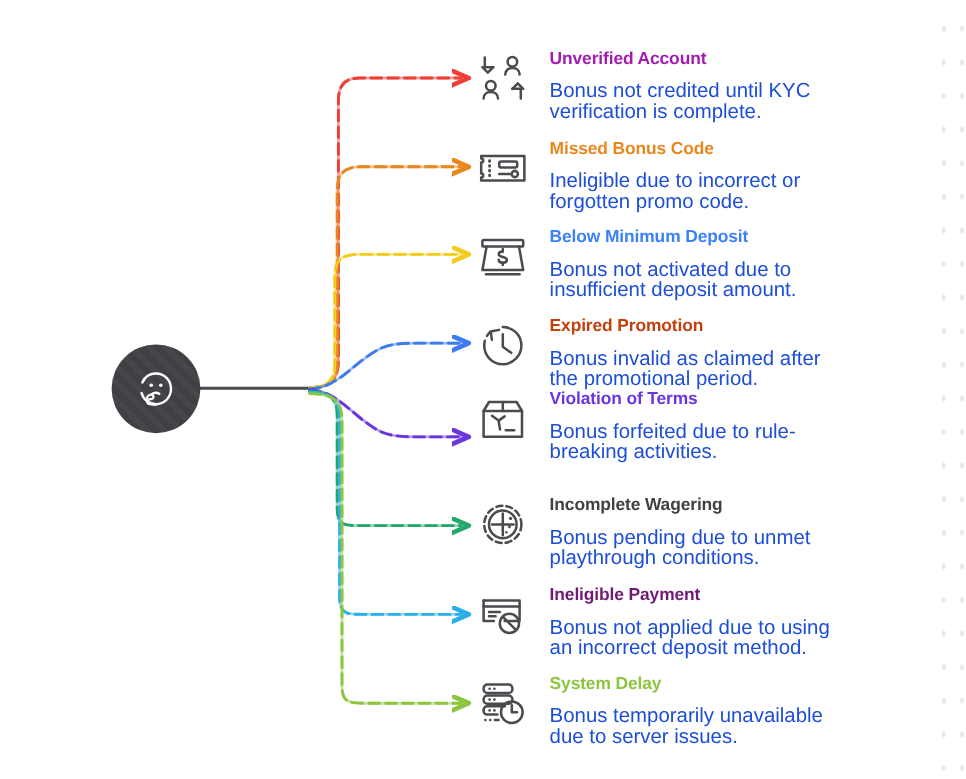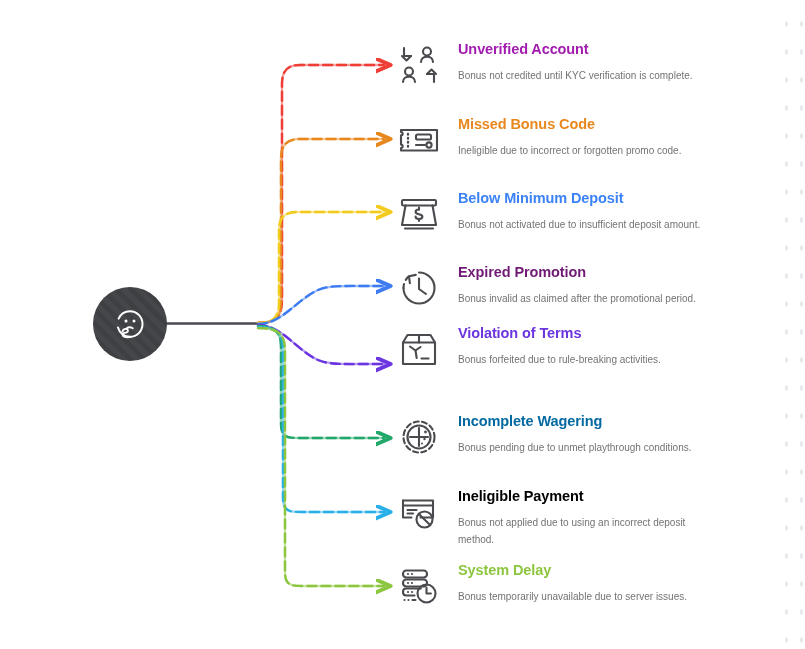--- a/index.html
+++ b/index.html
@@ -73,22 +73,22 @@
   }
   .branch-text { padding-top: 0px; }
   .branch-title {
     font-size: 14.5px;
     font-weight: bold;
     letter-spacing: -0.1px;
     line-height: 18px;
     margin: 0 0 10px 0;
   }
   .branch-desc {
-    font-size: 10px;
-    color: #737373;
+    font-size: 17px;
+    color: #1d4ed8;
     line-height: 16.5px;
     margin: 0;
     max-width: 250px;
   }
 </style>
 </head>
 <body>
 
 <div id="dot-grid"></div>
 
@@ -220,21 +220,21 @@
     <svg width="46" height="46" viewBox="0 0 46 46">
       <g fill="none" stroke="#4a4b4f" stroke-width="2.1" stroke-linecap="round" stroke-linejoin="round">
         <path d="M23 7.5c8.6 0 15.5 7 15.5 15.5S31.6 38.5 23 38.5 7.5 31.6 7.5 23" stroke-dasharray="100"></path>
         <path d="M7.5 23c0-4.7 2.1-8.9 5.4-11.8" stroke-dasharray="4 4.5"></path>
         <path d="M12.9 11.2l1 6.9M12.9 11.2l6.9-1.3"></path>
         <path d="M23 13.5V24l7 5"></path>
       </g>
     </svg>
   </div>
   <div class="branch-text">
-    <p class="branch-title" style="color:#701a75">Expired Promotion</p>
+    <p class="branch-title" style="color:#c2410c">Expired Promotion</p>
     <p class="branch-desc">Bonus invalid as claimed after the promotional period.</p>
   </div>
 </div>
 
 <div class="branch" style="top:324px">
   <div class="branch-icon">
     <svg width="46" height="46" viewBox="0 0 46 46">
       <g fill="none" stroke="#4a4b4f" stroke-width="2.1" stroke-linecap="round" stroke-linejoin="round">
         <path d="M7 16.5L11.5 9h23L39 16.5"></path>
         <path d="M7 16.5h32v21.5H7z"></path>
@@ -258,40 +258,40 @@
         <circle cx="23" cy="23" r="15.5" stroke-dasharray="5 3.4"></circle>
         <circle cx="23" cy="23" r="11.5"></circle>
         <path d="M23 14v18M14 23h18"></path>
         <circle cx="29.5" cy="18" r="1.4" fill="#4a4b4f" stroke="none"></circle>
         <circle cx="28.5" cy="25" r="1.2" fill="#4a4b4f" stroke="none"></circle>
         <circle cx="26" cy="29.5" r="1" fill="#4a4b4f" stroke="none"></circle>
       </g>
     </svg>
   </div>
   <div class="branch-text">
-    <p class="branch-title" style="color:#0369a1">Incomplete Wagering</p>
+    <p class="branch-title" style="color:#404040">Incomplete Wagering</p>
     <p class="branch-desc">Bonus pending due to unmet playthrough conditions.</p>
   </div>
 </div>
 
 <div class="branch" style="top:487px">
   <div class="branch-icon">
     <svg width="46" height="46" viewBox="0 0 46 46">
       <g fill="none" stroke="#4a4b4f" stroke-width="2.1" stroke-linecap="round" stroke-linejoin="round">
         <path d="M7 11.5h30v17H24.5"></path>
         <path d="M7 11.5v17h8.5"></path>
         <path d="M7 16.5h30"></path>
         <path d="M11.5 21h9M11.5 24.5h5.5"></path>
         <circle cx="28.5" cy="30.5" r="8"></circle>
         <path d="M22.9 24.9l11.2 11.2"></path>
       </g>
     </svg>
   </div>
   <div class="branch-text">
-    <p class="branch-title" style="color:#000000">Ineligible Payment</p>
+    <p class="branch-title" style="color:#701a75">Ineligible Payment</p>
     <p class="branch-desc">Bonus not applied due to using an incorrect deposit method.</p>
   </div>
 </div>
 
 <div class="branch" style="top:561px">
   <div class="branch-icon">
     <svg width="46" height="46" viewBox="0 0 46 46">
       <g fill="none" stroke="#4a4b4f" stroke-width="2.1" stroke-linecap="round" stroke-linejoin="round">
         <rect x="7" y="7.5" width="24" height="7" rx="3.2"></rect>
         <rect x="7" y="16.5" width="24" height="7" rx="3.2"></rect>

